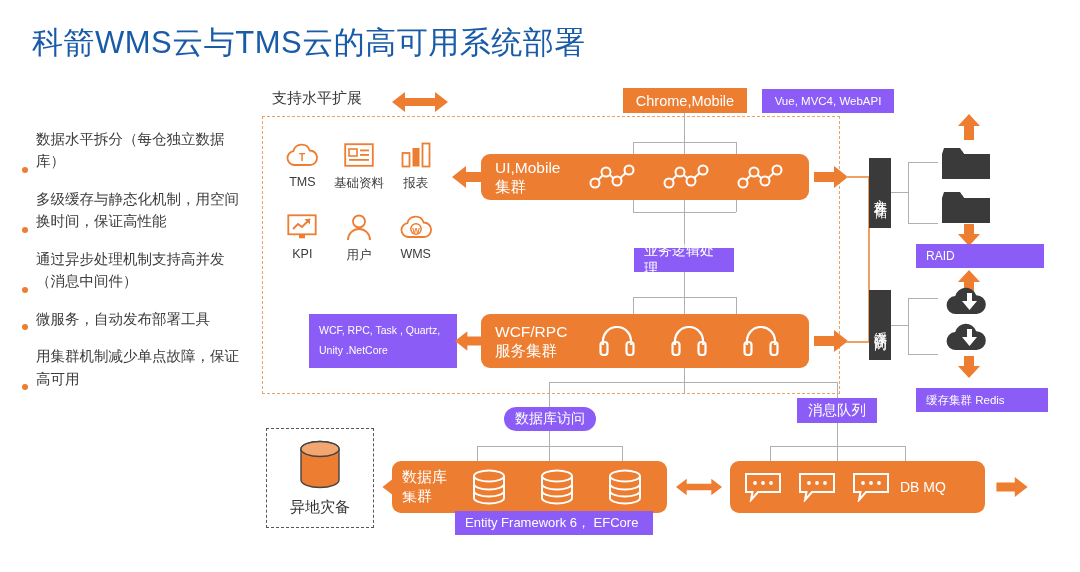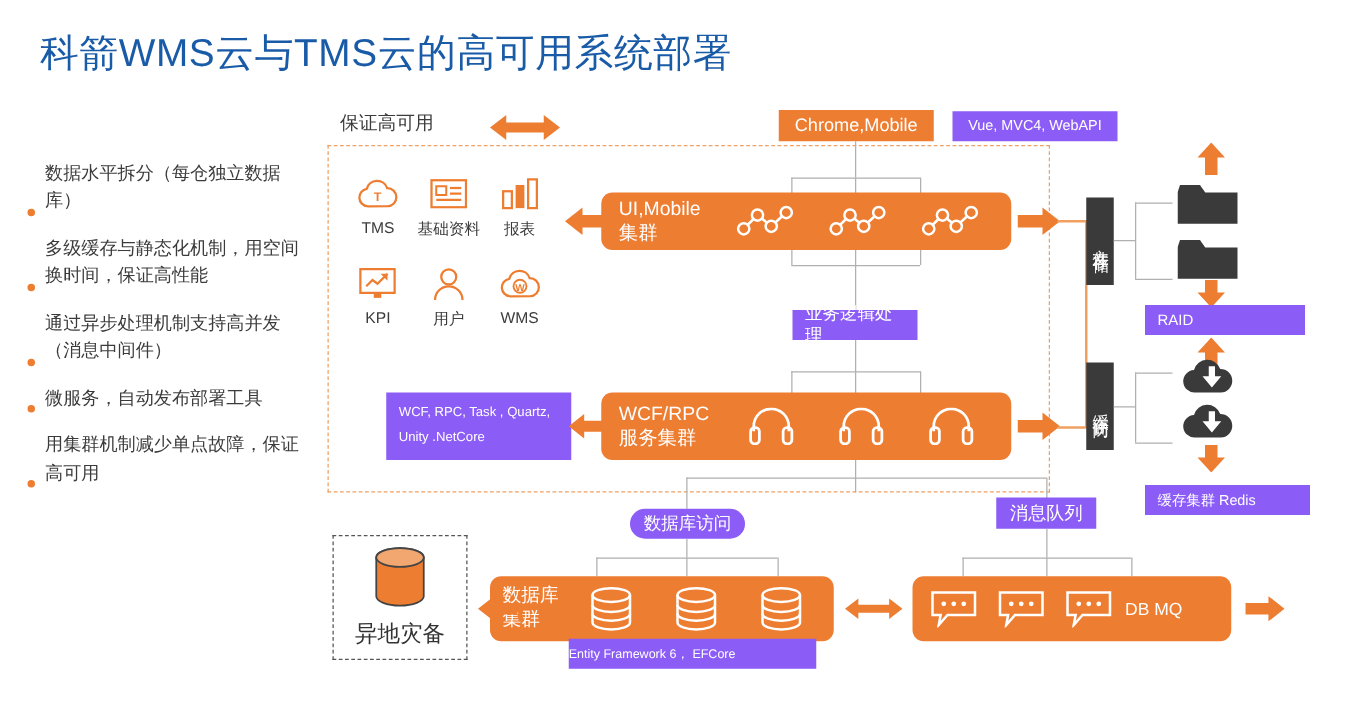--- a/index.html
+++ b/index.html
@@ -92,21 +92,21 @@
   .icon-cell .glyph{height:34px;display:flex;align-items:center;justify-content:center;}
   .icon-cell .cap{font-size:12.5px;color:#3b3b3b;margin-top:3px;}
   #icon-grid .icon-row + .icon-row{margin-top:18px;}
 
   
   #dr-box{
     left:266px;top:428px;width:108px;height:100px;
     border:1.5px dashed #555;box-sizing:border-box;
     display:flex;flex-direction:column;align-items:center;justify-content:center;
   }
-  #dr-box .cap{font-size:18px;color:#333;margin-top:6px;text-align:center;}
+  #dr-box .cap{font-size:15px;color:#333;margin-top:6px;text-align:center;}
 </style>
 </head>
 <body>
 
 <div class="abs" id="title">科箭WMS云与TMS云的高可用系统部署</div>
 
 <div class="abs" id="bullets">
   <div class="bullet">
     <span class="dot"></span>
     <span class="txt">数据水平拆分（每仓独立数据库）</span>
@@ -122,21 +122,21 @@
   <div class="bullet">
     <span class="dot"></span>
     <span class="txt">微服务，自动发布部署工具</span>
   </div>
   <div class="bullet">
     <span class="dot"></span>
     <span class="txt">用集群机制减少单点故障，保证高可用</span>
   </div>
 </div>
 
-<div class="abs" style="left:272px;top:89px;font-size:15px;color:#3b3b3b;">保证高可用</div>
+<div class="abs" style="left:272px;top:89px;font-size:15px;color:#3b3b3b;">支持水平扩展</div>
 <svg class="abs" style="left:392px;top:90px;" width="56" height="24" viewBox="0 0 56 24">
   <path d="M0 12 L13 2 L13 8 L43 8 L43 2 L56 12 L43 22 L43 16 L13 16 L13 22 Z" fill="#ED7D31"></path>
 </svg>
 
 <div class="abs" id="dashed-region"></div>
 
 <div class="abs" id="icon-grid">
   <div class="icon-row">
     <div class="icon-cell">
       <div class="glyph">
@@ -376,21 +376,21 @@
       <path d="M4 22 a15 5.5 0 0 0 30 0" fill="none" stroke="#fff" stroke-width="2"></path>
     </svg>
     <svg width="38" height="36" viewBox="0 0 38 36">
       <ellipse cx="19" cy="7" rx="15" ry="5.5" fill="none" stroke="#fff" stroke-width="2"></ellipse>
       <path d="M4 7 V29 a15 5.5 0 0 0 30 0 V7" fill="none" stroke="#fff" stroke-width="2"></path>
       <path d="M4 15 a15 5.5 0 0 0 30 0" fill="none" stroke="#fff" stroke-width="2"></path>
       <path d="M4 22 a15 5.5 0 0 0 30 0" fill="none" stroke="#fff" stroke-width="2"></path>
     </svg>
   </div>
 </div>
-<div class="abs dark-box" style="left:455px;top:511px;width:198px;height:24px;justify-content:flex-start;padding-left:0;font-size:10px;">Entity Framework 6，  EFCore</div>
+<div class="abs dark-box" style="left:455px;top:511px;width:198px;height:24px;justify-content:flex-start;padding-left:10px;font-size:13px;">Entity Framework 6，  EFCore</div>
 
 <svg class="abs" style="left:382px;top:476px;" width="32" height="22" viewBox="0 0 34 24">
   <path d="M0 12 L14 1 L14 7 L34 7 L34 17 L14 17 L14 23 Z" fill="#ED7D31"></path>
 </svg>
 
 <div class="abs" id="dr-box">
   <svg width="48" height="52" viewBox="0 0 48 52">
     <ellipse cx="24" cy="9" rx="19" ry="7.5" fill="#F2A771" stroke="#444" stroke-width="1.4"></ellipse>
     <path d="M5 9 V40 a19 7.5 0 0 0 38 0 V9" fill="#ED7D31" stroke="#444" stroke-width="1.4"></path>
     <ellipse cx="24" cy="9" rx="19" ry="7.5" fill="#F2A771" stroke="#444" stroke-width="1.4"></ellipse>

